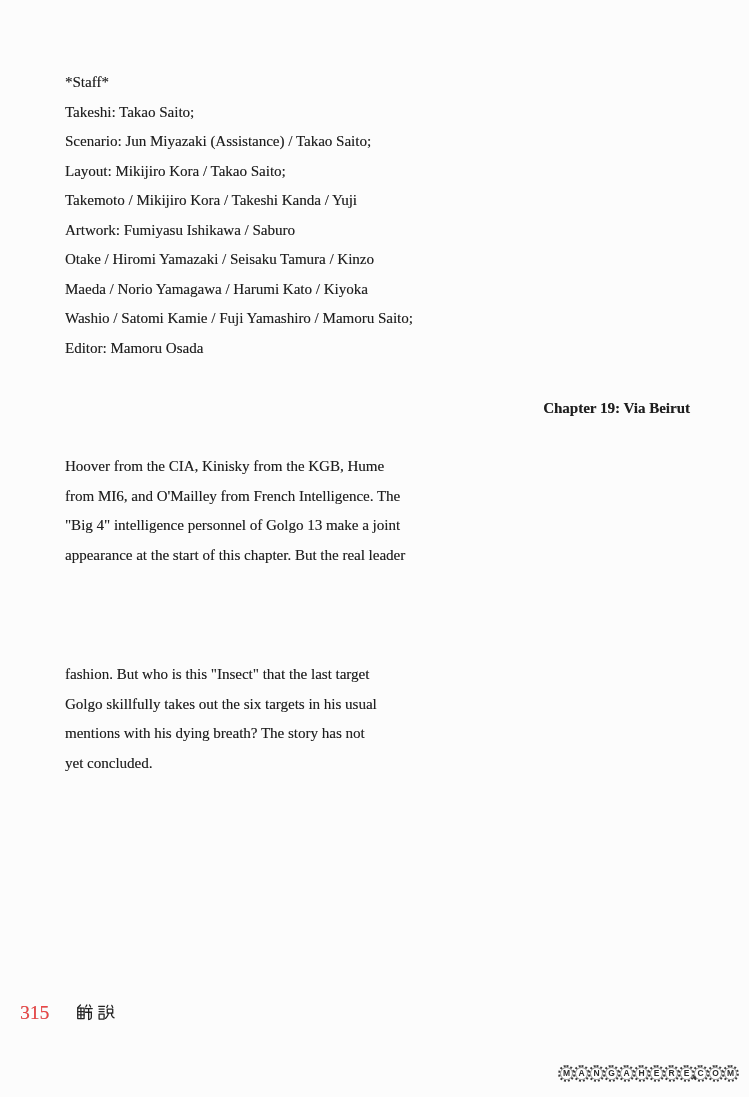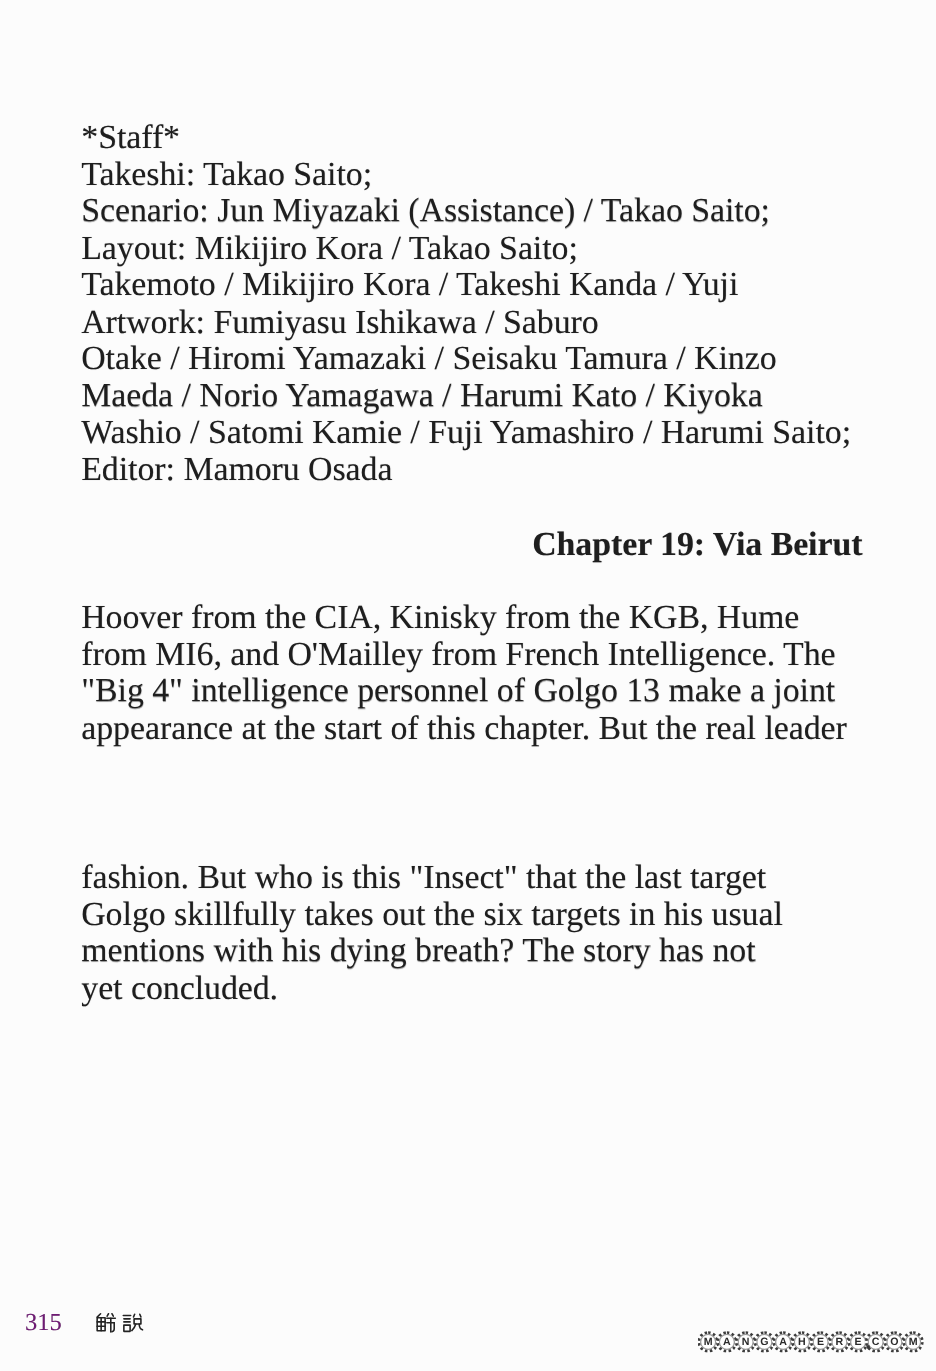--- a/index.html
+++ b/index.html
@@ -10,45 +10,44 @@
     width: 749px;
     height: 1097px;
     position: relative;
     overflow: hidden;
     background: #fcfcfc;
     font-family: "Liberation Serif", "DejaVu Serif", serif;
     color: #1e1e1e;
   }
   .block {
     position: absolute;
-    font-size: 27px;
+    font-size: 15px;
     line-height: 29.5px;
     text-shadow: 0.2px 0.2px 0.6px rgba(25,25,25,0.45);
-    margin-top: 27px;
   }
   .textline {
     white-space: nowrap;
   }
   #staff-block   { top: 68px;  left: 65px; }
   #chapter-heading {
     top: 394px; left: 65px; width: 625px;
     text-align: right; font-weight: bold;
   }
   #paragraph-1   { top: 452px; left: 65px; font-family: Liberation Serif, serif; }
   #paragraph-2   { top: 660px; left: 65px; }
 
   #page-footer {
     position: absolute;
-    left: 20px; top: 1048px;
+    left: 20px; top: 1002px;
     display: flex;
     align-items: flex-start;
     gap: 26px;
     font-size: 19.5px;
     line-height: 22px;
-    color: #701a75;
+    color: #ef4444;
     text-shadow: 0.2px 0.2px 0.5px rgba(40,40,40,0.4);
   }
   #footer-kanji-svg { display: block; margin-top: 2px; }
 
   .sr {
     position: absolute;
     width: 1px; height: 1px;
     overflow: hidden;
     clip-path: inset(50%);
     white-space: nowrap;
@@ -94,21 +93,21 @@
 
 <div class="block" id="staff-block">
   <div class="textline">*Staff*</div>
   <div class="textline">Takeshi: Takao Saito;</div>
   <div class="textline">Scenario: Jun Miyazaki (Assistance) / Takao Saito;</div>
   <div class="textline">Layout: Mikijiro Kora / Takao Saito;</div>
   <div class="textline">Takemoto / Mikijiro Kora / Takeshi Kanda / Yuji</div>
   <div class="textline">Artwork: Fumiyasu Ishikawa / Saburo</div>
   <div class="textline">Otake / Hiromi Yamazaki / Seisaku Tamura / Kinzo</div>
   <div class="textline">Maeda / Norio Yamagawa / Harumi Kato / Kiyoka</div>
-  <div class="textline">Washio / Satomi Kamie / Fuji Yamashiro / Harumi Saito;</div>
+  <div class="textline">Washio / Satomi Kamie / Fuji Yamashiro / Mamoru Saito;</div>
   <div class="textline">Editor: Mamoru Osada</div>
 </div>
 
 <div class="block" id="chapter-heading">Chapter 19: Via Beirut</div>
 
 <div class="block" id="paragraph-1">
   <div class="textline">Hoover from the CIA, Kinisky from the KGB, Hume</div>
   <div class="textline">from MI6, and O'Mailley from French Intelligence. The</div>
   <div class="textline">"Big 4" intelligence personnel of Golgo 13 make a joint</div>
   <div class="textline">appearance at the start of this chapter. But the real leader</div>

